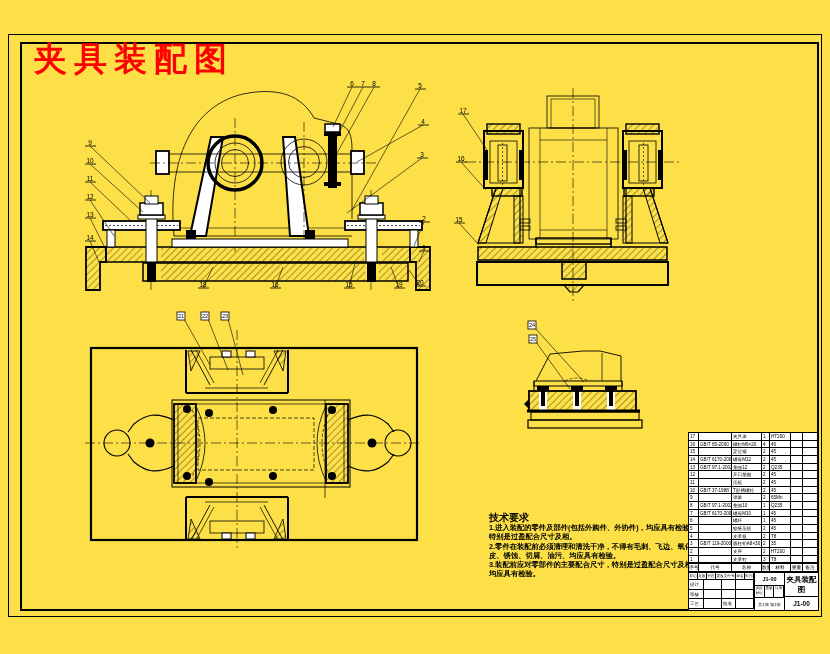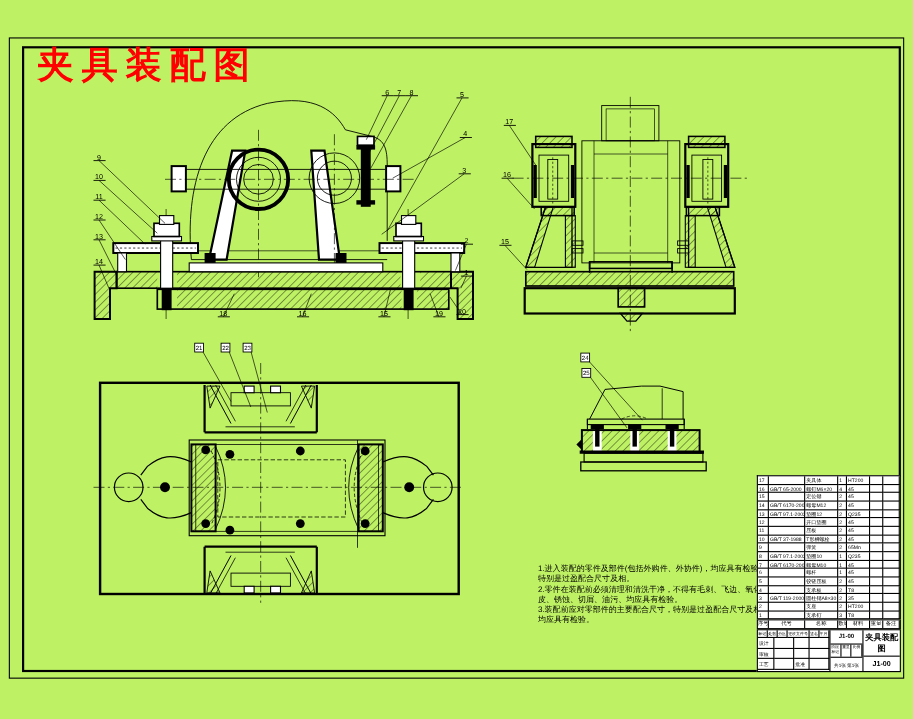--- a/index.html
+++ b/index.html
@@ -1,28 +1,28 @@
 <!DOCTYPE html>
 <html><head>
 <meta charset="utf-8">
 <style>
   html,body{margin:0;padding:0;background:#fff;}
-  .page{position:relative;width:830px;height:654px;background:#bef264;overflow:hidden;
+  .page{position:relative;width:830px;height:654px;background:#fde047;overflow:hidden;
         font-family:"Liberation Sans",sans-serif;color:#000;}
   .border-outer{position:absolute;box-sizing:border-box;left:8px;top:34px;width:814px;height:583px;
         border:1px solid #000;}
   .border-inner{position:absolute;box-sizing:border-box;left:20px;top:42px;width:799px;height:569px;
         border:2px solid #000;}
   .sheet-title{position:absolute;left:34px;top:37px;font-size:33px;font-weight:700;
         letter-spacing:7px;font-family:"DejaVu Sans",sans-serif;white-space:nowrap;z-index:5;}
   .drawing-svg{position:absolute;left:0;top:0;z-index:2;}
   
   .techreq{position:absolute;left:489px;top:512px;width:200px;z-index:3;}
   .techreq .t{font-size:10px;font-weight:700;line-height:11px;}
-  .techreq .l{font-size:7.3px;font-weight:400;line-height:9.3px;white-space:nowrap;}
+  .techreq .l{font-size:7.3px;font-weight:700;line-height:9.3px;white-space:nowrap;}
   
   .ptable{position:absolute;box-sizing:border-box;z-index:3;background:#fff;}
   #parts-rows{left:688px;top:432px;width:131px;height:131px;border:1.5px solid #000;border-bottom:none;}
   #parts-rows .prow{display:grid;grid-template-columns:10px 33px 30px 8px 21px 12px 1fr;height:7.68px;}
   #parts-rows .pcell{box-sizing:border-box;border-right:0.5px solid #000;border-bottom:0.5px solid #000;
         font-size:4.6px;line-height:7.6px;overflow:hidden;white-space:nowrap;padding-left:1px;}
   #parts-header{left:688px;top:563px;width:131px;height:9px;border:1.5px solid #000;}
   #parts-header .prow{display:grid;grid-template-columns:10px 33px 30px 8px 21px 12px 1fr;height:100%;}
   #parts-header .pcell{box-sizing:border-box;border-right:0.5px solid #000;font-size:4.8px;line-height:8px;
         text-align:center;overflow:hidden;white-space:nowrap;}
@@ -360,20 +360,21 @@
         <line x1="535" y1="328" x2="584" y2="382" stroke="#000" stroke-width="0.6"></line>
         <rect x="528" y="321" width="8" height="8" fill="#fff" stroke="#000" stroke-width="0.8"></rect>
         <text x="532" y="327.2" text-anchor="middle" font-size="5.5" font-family="Liberation Sans, sans-serif" fill="#000" stroke="none">24</text>
         <line x1="536" y1="342" x2="570" y2="389" stroke="#000" stroke-width="0.6"></line>
         <rect x="529" y="335" width="8" height="8" fill="#fff" stroke="#000" stroke-width="0.8"></rect>
         <text x="533" y="341.2" text-anchor="middle" font-size="5.5" font-family="Liberation Sans, sans-serif" fill="#000" stroke="none">25</text>
       </g>
   </svg>
 
   <div class="techreq">
+    <div class="t">技术要求</div>
     <div class="l">1.进入装配的零件及部件(包括外购件、外协件)，均应具有检验</div>
     <div class="l">特别是过盈配合尺寸及相。</div>
     <div class="l">2.零件在装配前必须清理和清洗干净，不得有毛刺、飞边、氧化</div>
     <div class="l">皮、锈蚀、切屑、油污、均应具有检验。</div>
     <div class="l">3.装配前应对零部件的主要配合尺寸，特别是过盈配合尺寸及相</div>
     <div class="l">均应具有检验。</div>
   </div>
 
   <div class="ptable" id="parts-rows">
       <div class="prow">

